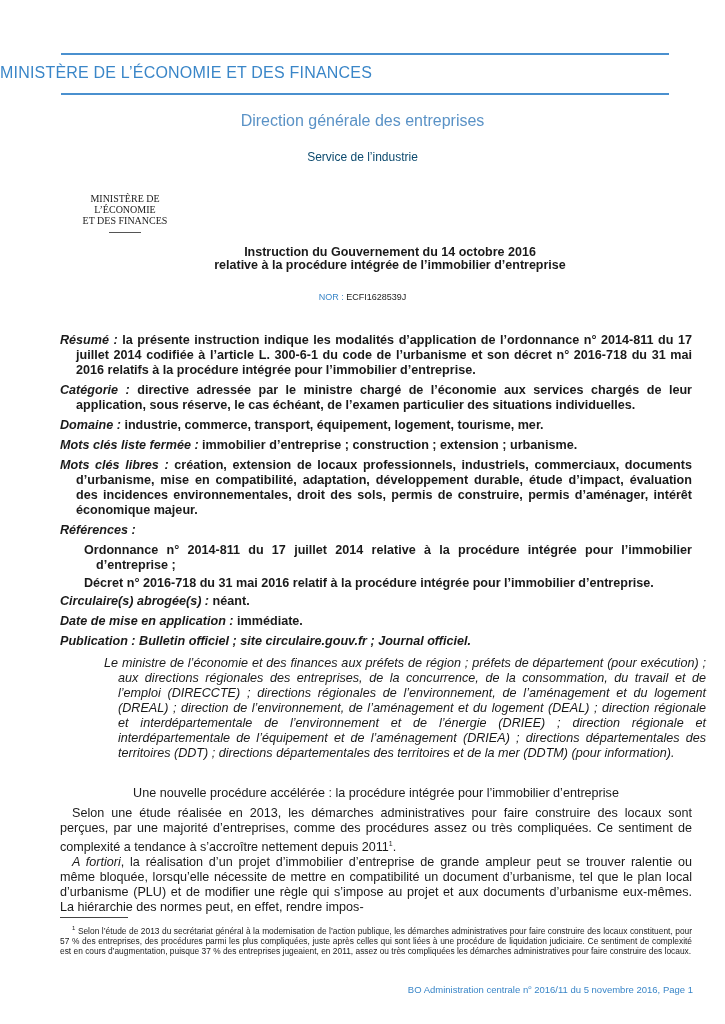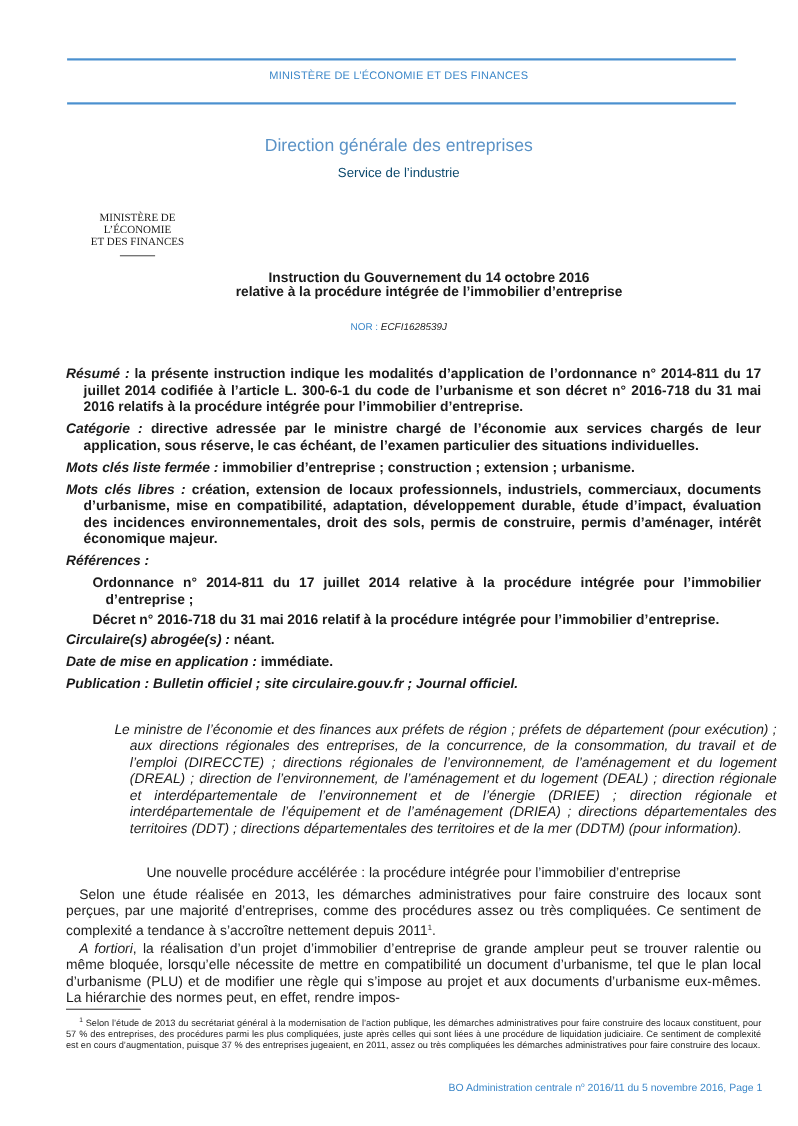--- a/index.html
+++ b/index.html
@@ -4,45 +4,45 @@
 <style>
   html, body { margin: 0; padding: 0; background: #ffffff; }
   body {
     width: 725px; height: 1024px; position: relative; overflow: hidden;
     font-family: "Liberation Sans", sans-serif; color: #1a1a1a;
   }
   .rule { position: absolute; left: 61px; width: 608px; height: 2px; background: #4a90cf; }
   .rule.top { top: 53px; }
   .rule.bot { top: 93px; }
   .ministry-banner {
-    position: absolute; top: 64px; left: 0; width: 725px; text-align: center;
-    font-size: 10px; letter-spacing: 0.2px; color: #3a86c8;
+    position: absolute; top: 64px; left: 0; width: 725px; text-align: left;
+    font-size: 16px; letter-spacing: 0.2px; color: #3a86c8;
   }
   .dge-title {
-    position: absolute; top: 124px; left: 0; width: 725px; text-align: center;
+    position: absolute; top: 112px; left: 0; width: 725px; text-align: center;
     font-size: 16px; color: #5a92c6;
   }
   .dge-sub {
     position: absolute; top: 150px; left: 0; width: 725px; text-align: center;
     font-size: 12px; color: #0c4a6e;
   }
   .min-block {
     position: absolute; top: 193px; left: 60px; width: 130px; text-align: center;
     font-size: 10px; line-height: 11px; color: #1a1a1a; font-family: Liberation Serif, serif;
   }
   .min-block .sep { width: 32px; height: 1px; background: #555; margin: 6px auto 0; }
   .instr-title {
     position: absolute; top: 246px; left: 110px; width: 560px; text-align: center;
     font-weight: bold; font-size: 12.5px; line-height: 13px;
   }
   .nor {
     position: absolute; top: 292px; left: 0; width: 725px; text-align: center; font-size: 9px;
   }
   .nor .nor-label { color: #3a86c8; }
-  .nor .nor-value { font-style: italic; color: #1a1a1a; }
+  .nor .nor-value { color: #1a1a1a; }
 
   .meta { position: absolute; left: 60px; width: 632px; font-size: 12.6px; line-height: 15px; }
   .meta p { margin: 0 0 5px 0; text-align: justify; padding-left: 16px; text-indent: -16px; }
   .meta .lbl { font-style: italic; }
   .meta .ref-item { padding-left: 36px; text-indent: -12px; margin-bottom: 3px; }
   .meta .italic { font-style: italic; }
 
   .addressee {
     position: absolute; top: 656px; left: 104px; width: 588px;
     font-style: italic; font-size: 12.6px; line-height: 15px;
@@ -90,20 +90,21 @@
 </div>
 
 <div class="nor">
   <span class="nor-label">NOR :</span>
   <span class="nor-value">ECFI1628539J</span>
 </div>
 
 <div class="meta" style="top:333px;font-weight:bold;">
   <p><span class="lbl">Résumé :</span> <span>la présente instruction indique les modalités d’application de l’ordonnance n° 2014-811 du 17 juillet 2014 codifiée à l’article L. 300-6-1 du code de l’urbanisme et son décret n° 2016-718 du 31 mai 2016 relatifs à la procédure intégrée pour l’immobilier d’entreprise.</span></p>
   <p><span class="lbl">Catégorie :</span> <span>directive adressée par le ministre chargé de l’économie aux services chargés de leur application, sous réserve, le cas échéant, de l’examen particulier des situations individuelles.</span></p>
+  <p><span class="lbl">Domaine :</span> <span>industrie, commerce, transport, équipement, logement, tourisme, mer.</span></p>
   <p><span class="lbl">Mots clés liste fermée :</span> <span>immobilier d’entreprise ; construction ; extension ; urbanisme.</span></p>
   <p><span class="lbl">Mots clés libres :</span> <span>création, extension de locaux professionnels, industriels, commerciaux, documents d’urbanisme, mise en compatibilité, adaptation, développement durable, étude d’impact, évaluation des incidences environnementales, droit des sols, permis de construire, permis d’aménager, intérêt économique majeur.</span></p>
   <p><span class="lbl">Références :</span></p>
   <p class="ref-item">Ordonnance n° 2014-811 du 17 juillet 2014 relative à la procédure intégrée pour l’immobilier d’entreprise ;</p>
   <p class="ref-item">Décret n° 2016-718 du 31 mai 2016 relatif à la procédure intégrée pour l’immobilier d’entreprise.</p>
   <p><span class="lbl">Circulaire(s) abrogée(s) :</span> <span>néant.</span></p>
   <p><span class="lbl">Date de mise en application :</span> <span>immédiate.</span></p>
   <p><span class="lbl">Publication :</span> <span class="italic">Bulletin officiel ; site circulaire.gouv.fr ; Journal officiel.</span></p>
 </div>
 

